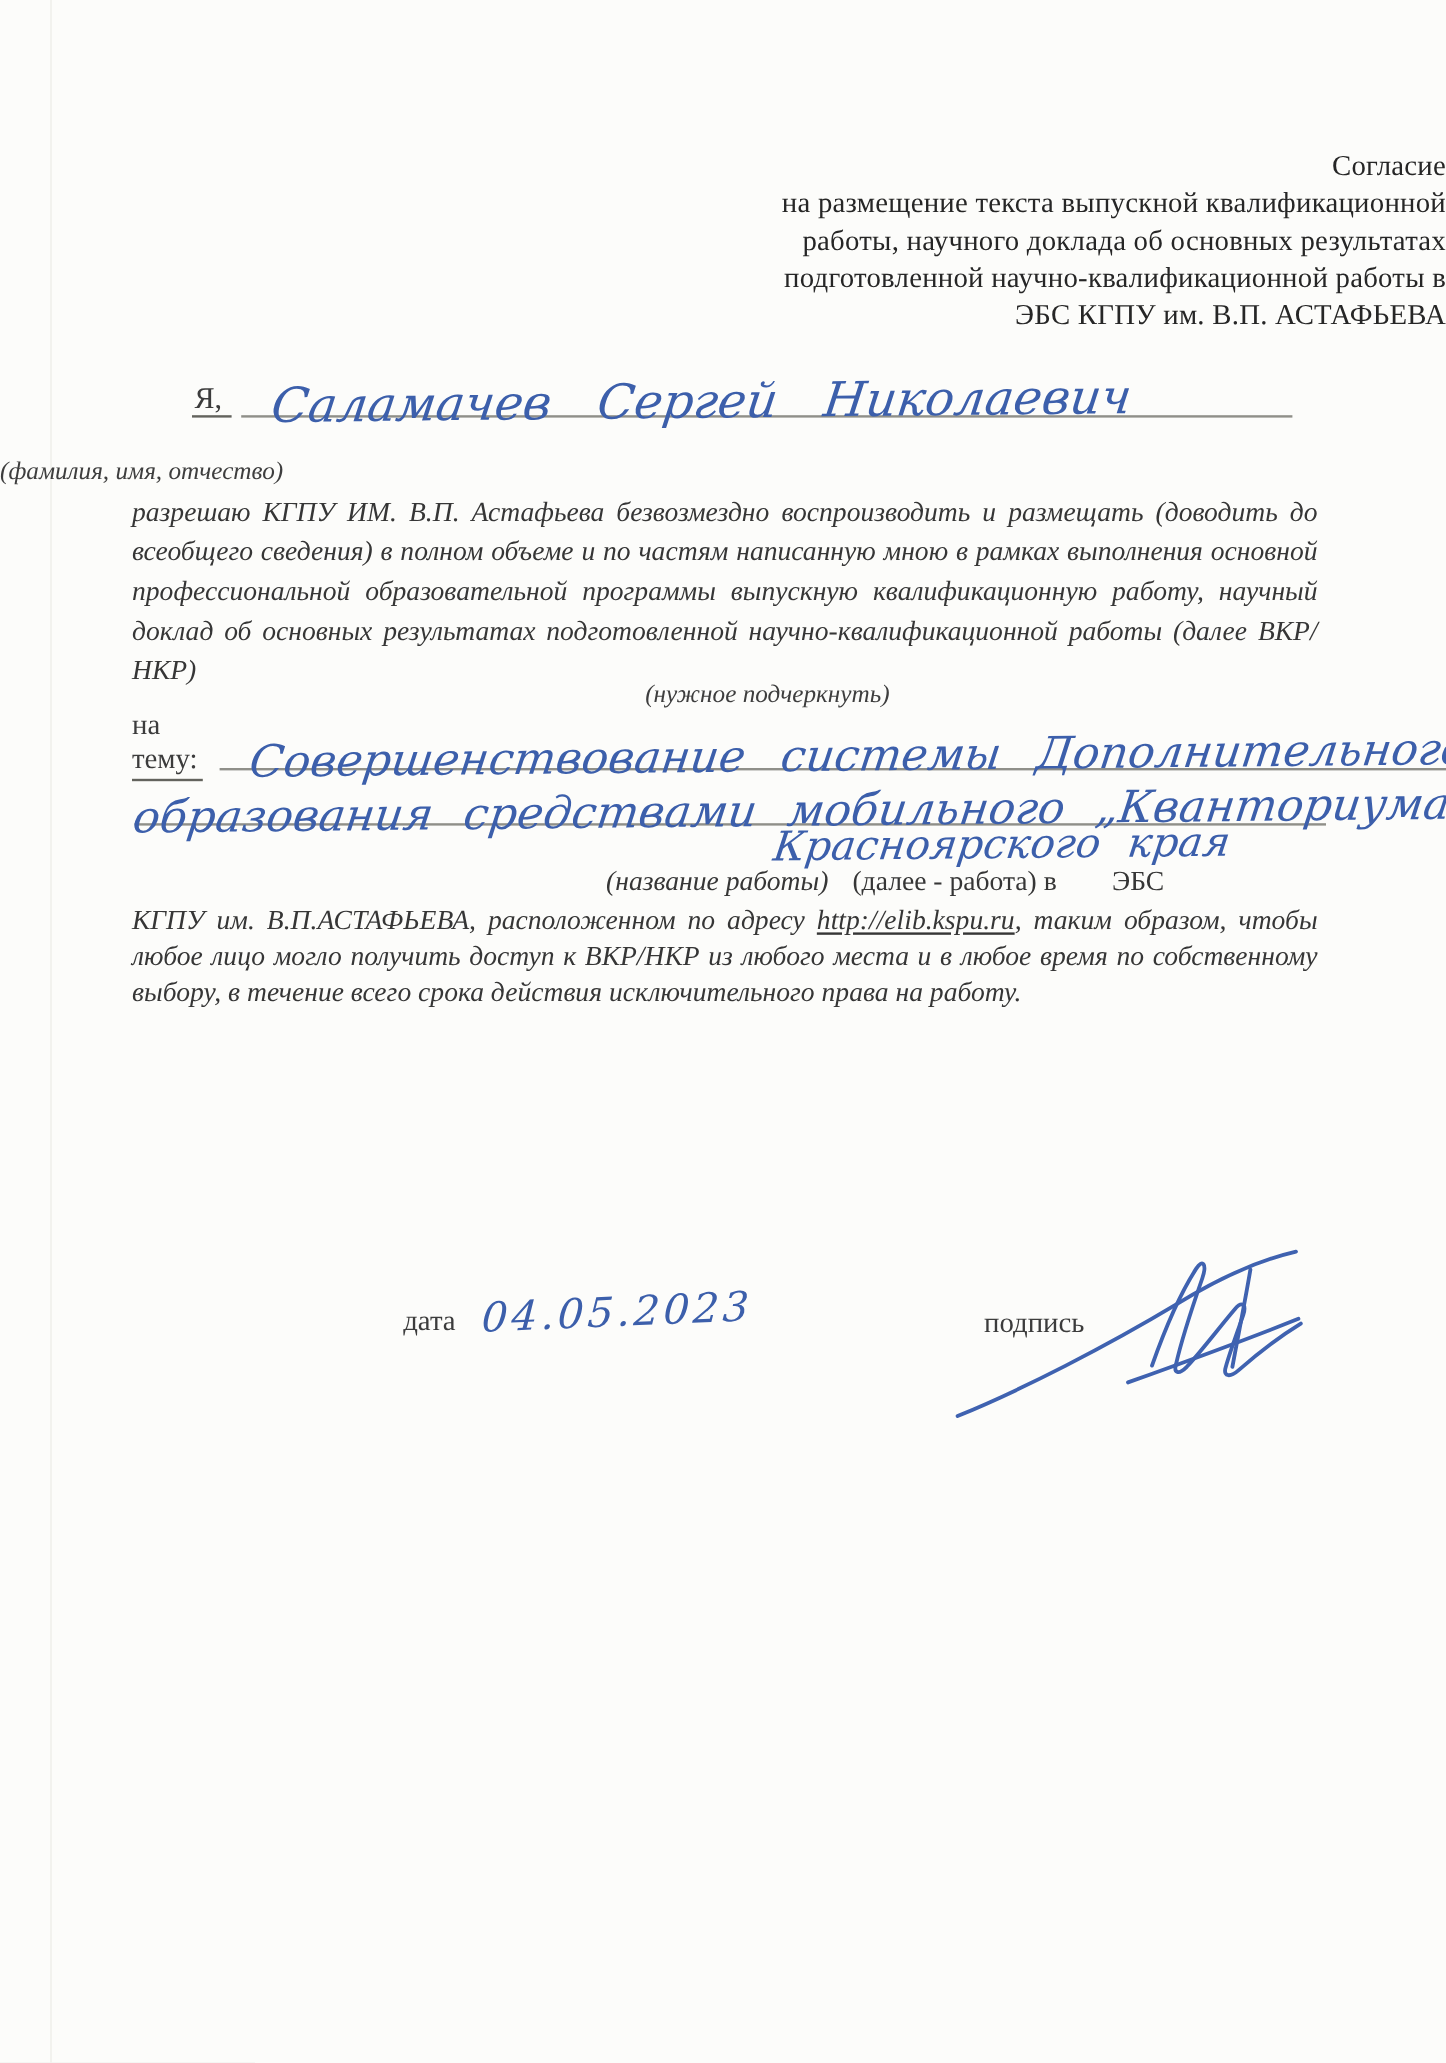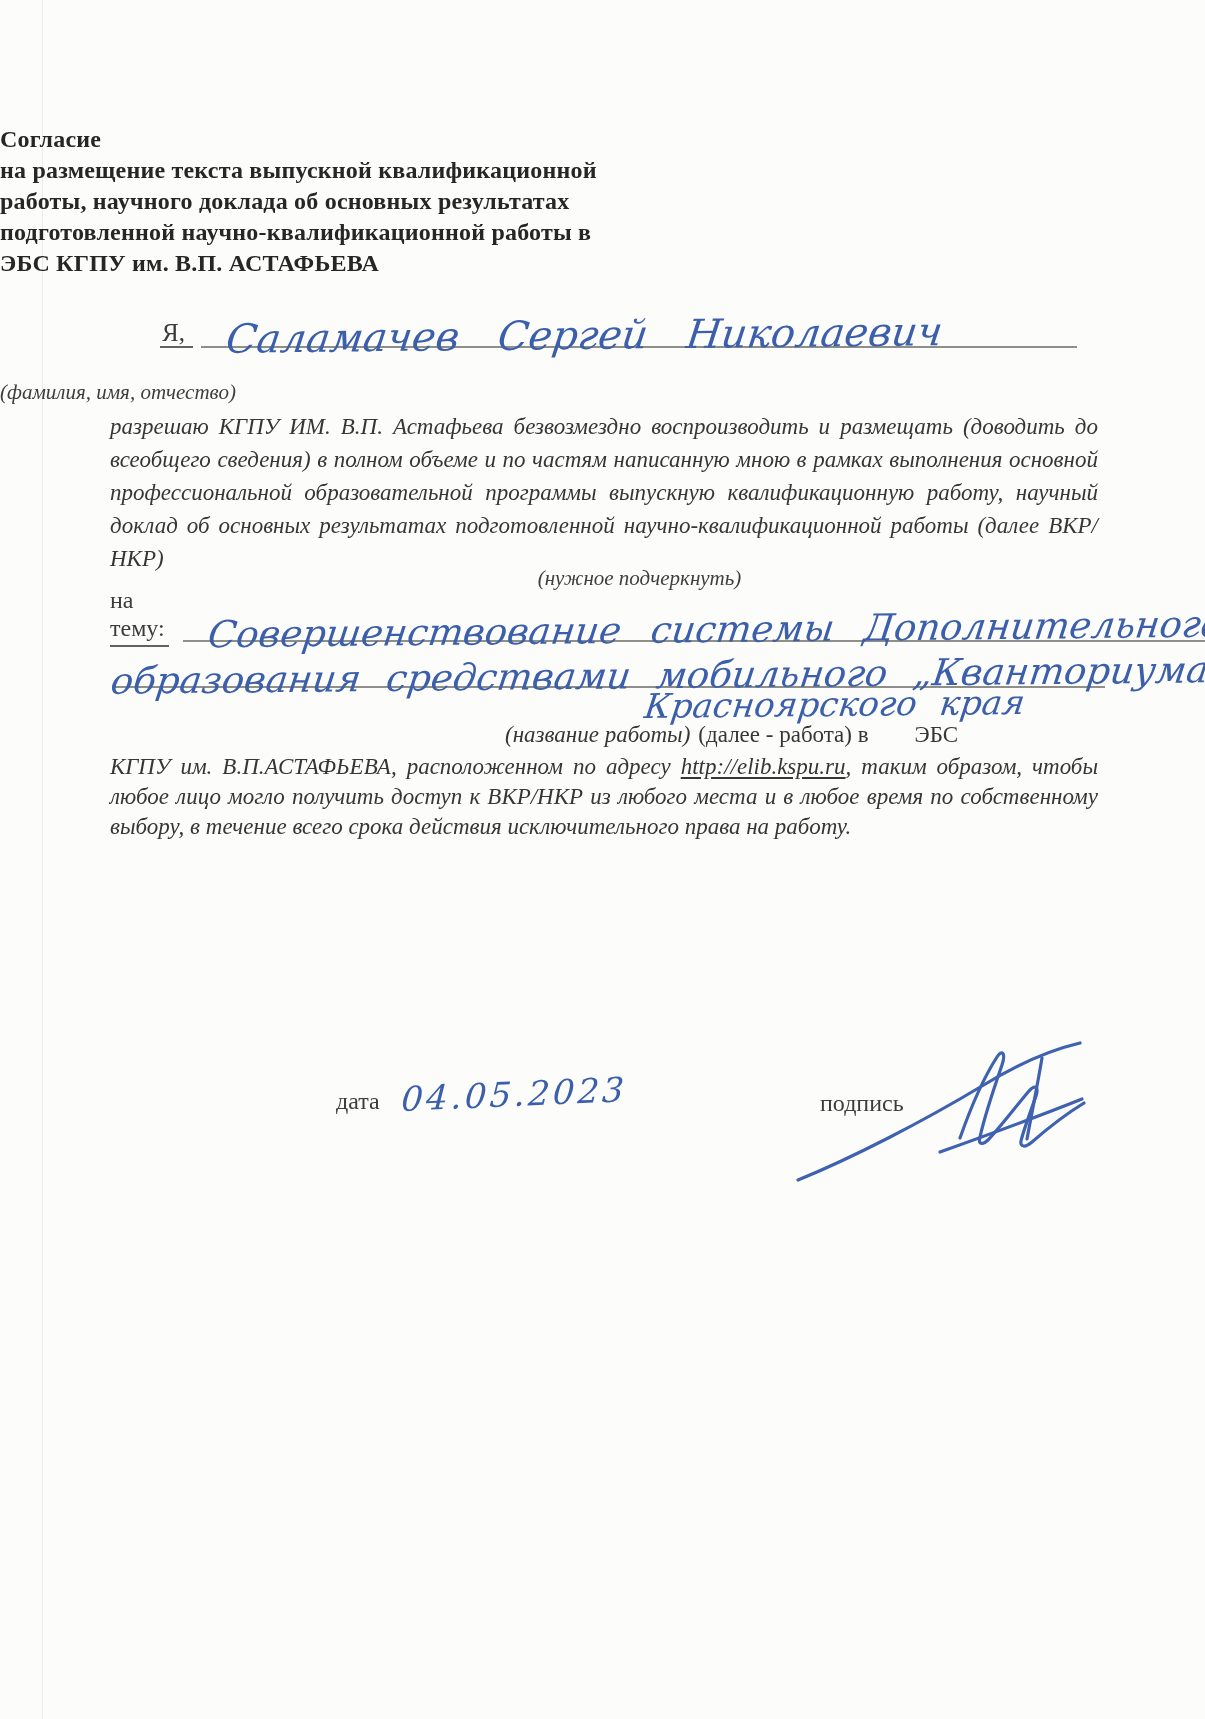--- a/index.html
+++ b/index.html
@@ -16,22 +16,22 @@
     width:1205px;height:1719px;
     background:var(--paper);
     font-family:"Liberation Serif", serif;
     color:var(--text);
     overflow:hidden;
     margin:0 auto;
   }
   .scan-edge{position:absolute;left:42px;top:0;bottom:0;width:1px;background:#ebebe7;}
 
   
-  .title-block{position:absolute;top:124px;left:0;width:100%;text-align:left;
-    font-weight:bold;font-size:24px;line-height:31px;color:var(--title);letter-spacing:.2px;}
+  .title-block{position:absolute;top:124px;left:0;width:100%;text-align:right;
+    font-weight:normal;font-size:24px;line-height:31px;color:var(--title);letter-spacing:.2px;}
 
   
   .hw{font-family:"DejaVu Serif", serif;font-style:italic;color:var(--ink);
       display:inline-block;transform:skewX(-8deg) rotate(-0.6deg);white-space:nowrap;}
 
   
   .name-row{position:absolute;left:160px;right:128px;top:298px;height:50px;
     display:flex;align-items:flex-end;}
   .name-prefix{font-size:25px;border-bottom:2px solid #63635d;padding:0 8px 1px 2px;line-height:1;color:#3c3c3c;}
   .name-blank{flex:1;margin-left:8px;border-bottom:2px solid var(--rule);height:100%;
@@ -39,34 +39,34 @@
   .name-hw{font-size:40px;line-height:.95;word-spacing:26px;position:relative;top:8px;}
 
   .caption{font-style:italic;font-size:21px;color:#3e3e3e;}
   .name-caption{position:absolute;top:352px;left:0;width:100%;margin-top:28px;}
 
   .para{position:absolute;left:110px;width:988px;font-size:23px;text-align:justify;color:var(--text);font-style:italic;}
   .para-permission{top:410px;line-height:33px;}
   .hint-center{position:absolute;top:566px;left:0;width:100%;text-align:center;margin-left:37px;}
 
   
-  .topic-row1{position:absolute;left:110px;right:104px;top:592px;height:50px;display:flex;align-items:center;}
+  .topic-row1{position:absolute;left:110px;right:104px;top:592px;height:50px;display:flex;align-items:flex-start;}
   .topic-label{font-size:24px;border-bottom:2px solid #63635d;padding:0 4px 2px 0;line-height:1.15;color:#3c3c3c;}
   .topic-blank{flex:1;margin-left:14px;border-bottom:2px solid var(--rule);height:100%;
     display:flex;align-items:flex-end;padding-left:26px;}
   .topic-hw1{font-size:37px;line-height:.95;word-spacing:18px;position:relative;top:7px;}
   .topic-row2{position:absolute;left:112px;right:100px;top:645px;height:43px;
     border-bottom:2px solid var(--rule);display:flex;align-items:flex-end;}
   .topic-hw2{font-size:37px;line-height:.95;word-spacing:14px;position:relative;top:7px;}
   .topic-row3{position:absolute;left:645px;top:684px;}
   .topic-hw3{font-size:34px;word-spacing:12px;}
 
   .work-caption{position:absolute;left:505px;top:722px;font-size:23px;display:flex;align-items:center;color:var(--text);}
   .work-caption .cap-it{font-style:italic;}
-  .work-caption .cap-reg{margin-left:8px;}
+  .work-caption .cap-reg{margin-left:20px;}
   .work-caption .cap-ebs{margin-left:46px;}
 
   .para-location{top:752px;line-height:30px;}
   .url{text-decoration:underline;text-underline-offset:3px;}
 
   .para-confirm{top:902px;line-height:30px;text-indent:64px;}
 
   
   .footer-label{position:absolute;font-size:24px;color:#3c3c3c;}
   .date-label{left:336px;top:1088px;}

